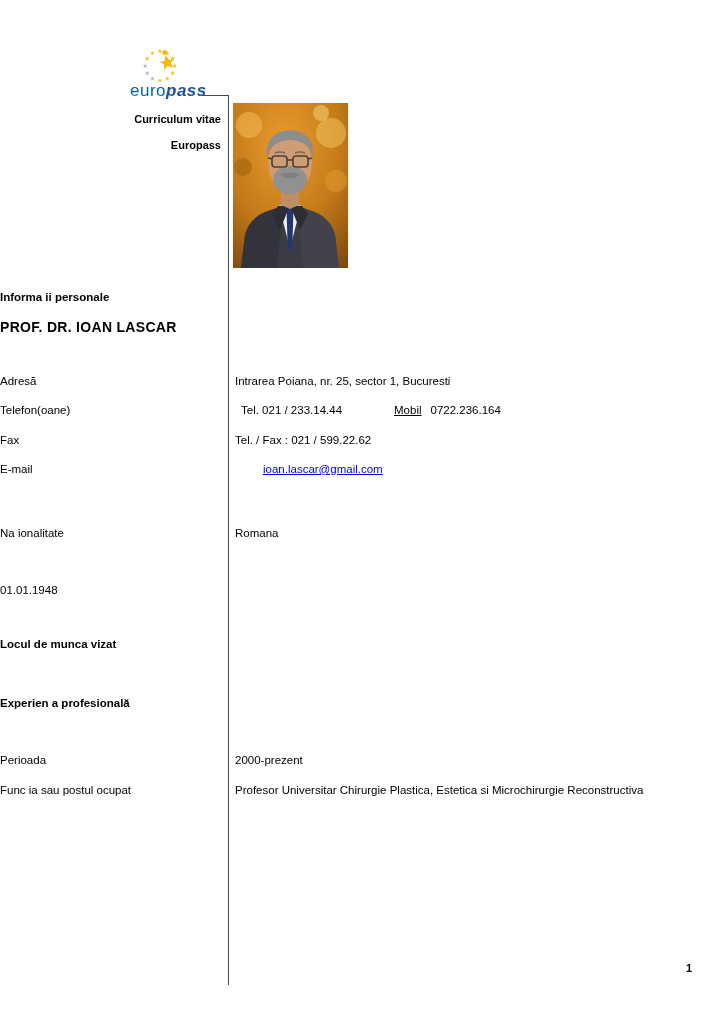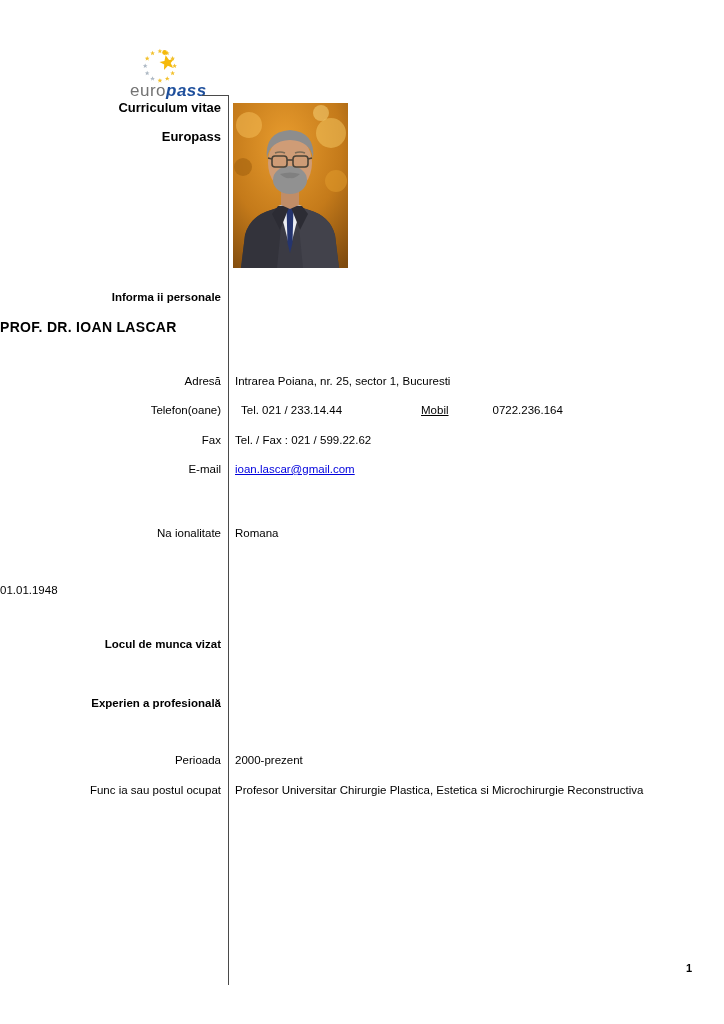--- a/index.html
+++ b/index.html
@@ -12,43 +12,43 @@
     color:#000;
     overflow:hidden;
   }
   
   .vline { position:absolute; left:228px; top:95px; width:1px; height:890px; background:#4a4a4a; }
   .hline { position:absolute; left:202px; top:95px; width:27px; height:1px; background:#4a4a4a; }
 
   
   .logo { position:absolute; left:116px; top:46px; width:110px; }
   .wordmark { font-size:17px; line-height:1; margin-top:-10px; padding-left:14px; white-space:nowrap; }
-  .euro { color:#737373; letter-spacing:.5px; }
+  .euro { color:#0369a1; letter-spacing:.5px; }
   .pass { color:#1e4f9c; font-style:italic; font-weight:700; letter-spacing:.5px; }
 
   
-  .cv-title { position:absolute; left:0; top:100px; width:221px; text-align:right; font-weight:bold; font-size:13px; }
+  .cv-title { position:absolute; left:0; top:113px; width:221px; text-align:right; font-weight:bold; font-size:11px; }
   .cv-title .t2 { margin-top:14px; }
 
   
   .photo { position:absolute; left:233px; top:103px; width:115px; height:165px; line-height:0; }
 
   
   .row {
     position:absolute; left:0; width:724px;
     display:grid; grid-template-columns:221px 1fr; column-gap:14px;
     font-size:11.5px; line-height:1.3;
   }
-  .label { text-align:right; }
+  .label { }
   .heading { font-weight:bold; }
   .name-value { font-family:Liberation Sans, sans-serif; font-weight:bold; font-size:14px; letter-spacing:.3px; }
-  .phone-line { display:flex; align-items:baseline;gap:27px; }
+  .phone-line { display:flex; align-items:baseline; }
   .phone-tel { padding-left:6px; }
-  .mobil-label { margin-left:52px; margin-right:17px;text-decoration:underline; }
-  .email-link { color:#0000dd; text-decoration:underline; cursor:pointer; }
+  .mobil-label { margin-left:52px; margin-right:9px;text-decoration:underline; }
+  .email-link { color:#0000dd; text-decoration:underline; cursor:pointer;margin-left:28px; }
 
   .page-number { position:absolute; right:32px; top:962px; font-size:11px; font-weight:600; }
 </style>
 </head>
 <body>
 
 <div class="page">
 
   <div class="logo">
     <svg width="92" height="42" viewBox="0 0 52 40">

